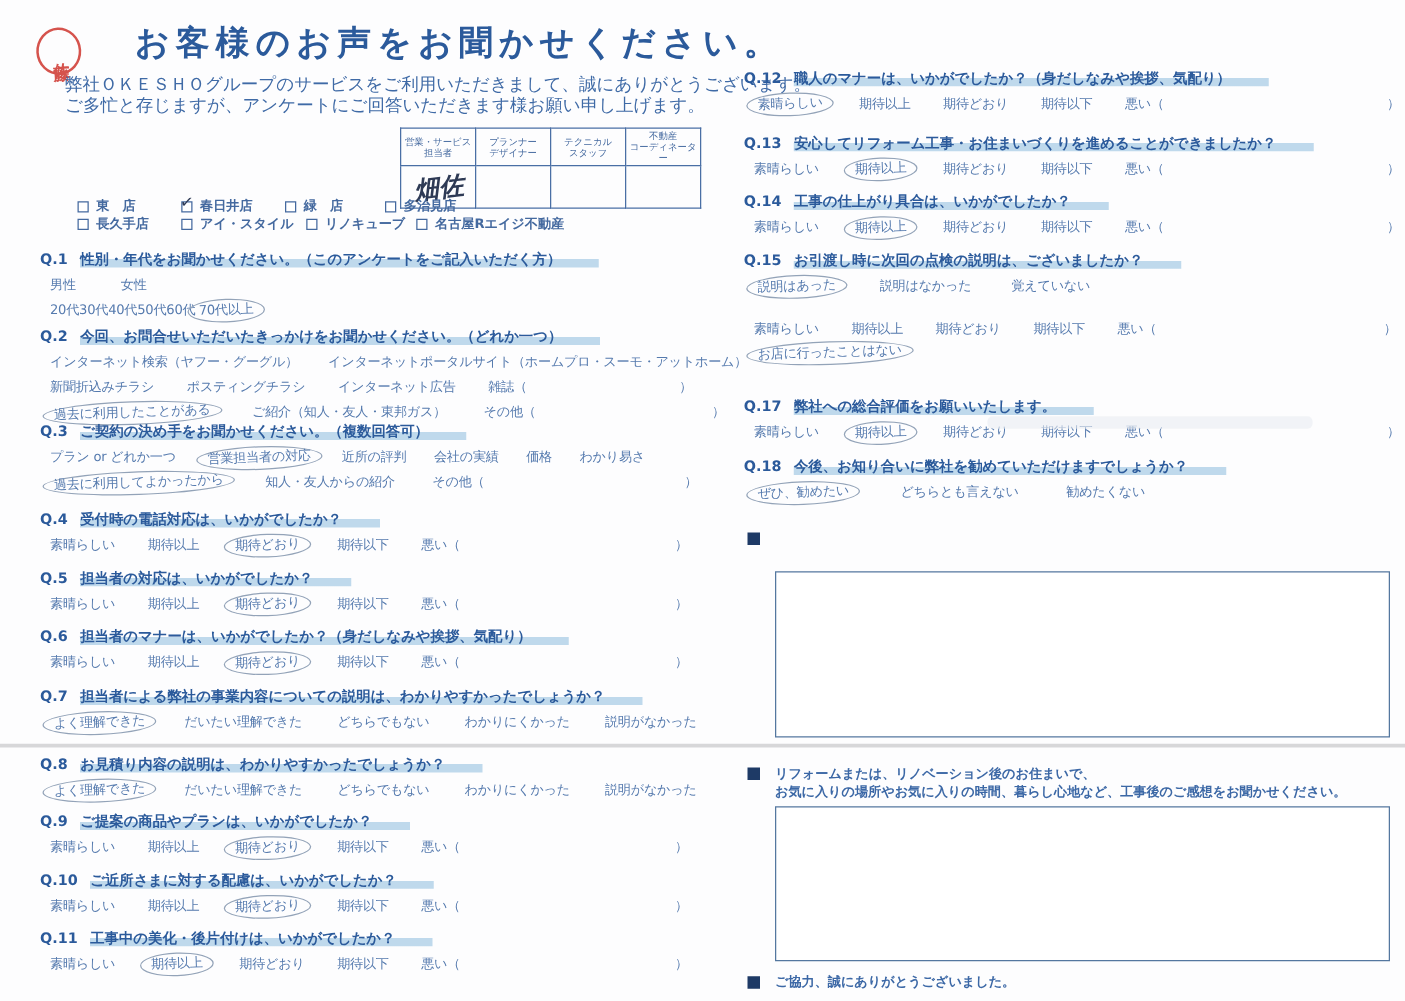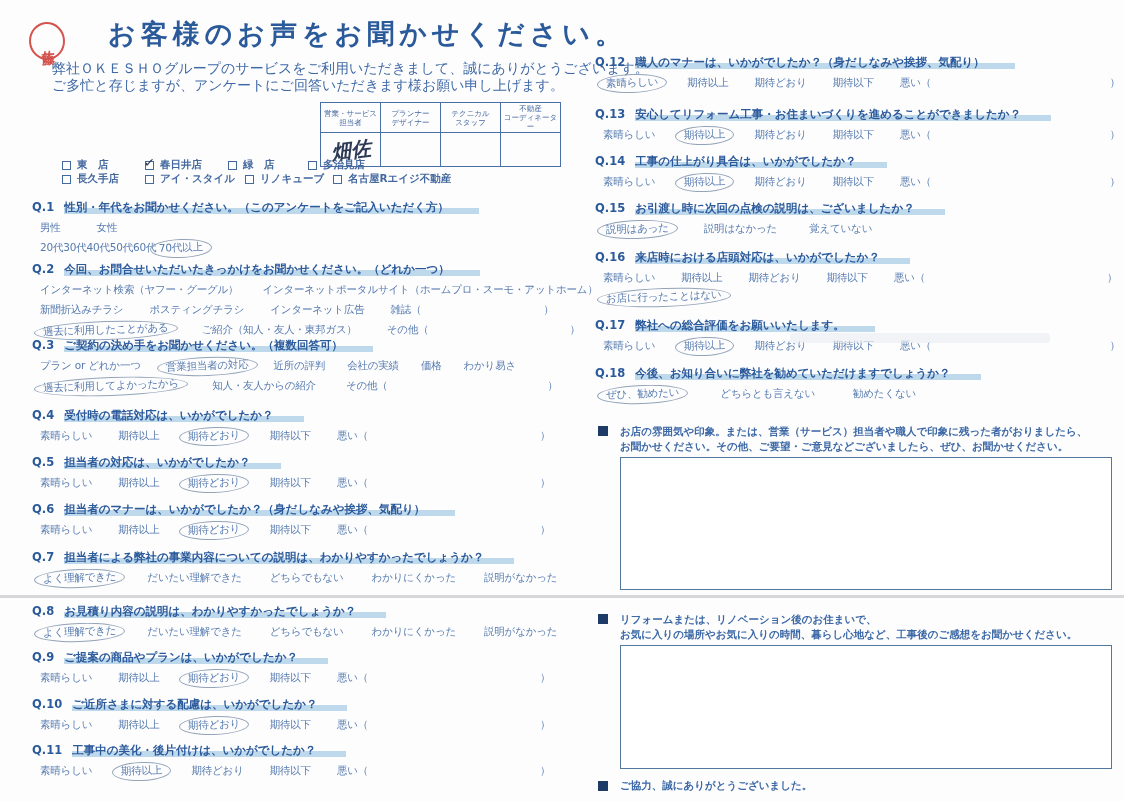--- a/index.html
+++ b/index.html
@@ -341,21 +341,20 @@
     </div>
     <div class="q qr" style="top: 201px;">
       <div class="qtitle"><span class="qid">Q.15</span><span class="qt-text">お引渡し時に次回の点検の説明は、ございましたか？</span></div>
       <div class="opts" style="gap: 32px;">
         <span class="opt circled">説明はあった</span>
         <span class="opt">説明はなかった</span>
         <span class="opt">覚えていない</span>
       </div>
     </div>
     <div class="q qr" style="top: 250px;">
-      <div class="qtitle"><span class="qid">Q.16</span><span class="qt-text">来店時における店頭対応は、いかがでしたか？</span></div>
       <div class="opts" style="gap: 26px;">
         <span class="opt">素晴らしい</span>
         <span class="opt">期待以上</span>
         <span class="opt">期待どおり</span>
         <span class="opt">期待以下</span>
         <span class="opt">悪い（</span>
         <span class="fillsp" style="width: 130px;"></span>
         <span>）</span>
       </div>
       <div class="opts" style="gap: 26px;">
@@ -382,24 +381,20 @@
         <span class="opt">勧めたくない</span>
       </div>
     </div>
   </div>
 
 <div class="page-divider"></div>
 <div class="scan-smudge"></div>
 
 <div class="comment-label" id="comment-label-1">
   <span class="sq"></span>
-  <span class="comment-lines">
-    <div>お店の雰囲気や印象。または、営業（サービス）担当者や職人で印象に残った者がおりましたら、</div>
-    <div>お聞かせください。その他、ご要望・ご意見などございましたら、ぜひ、お聞かせください。</div>
-  </span>
 </div>
 <div class="comment-box" id="comment-box-1"></div>
 
 <div class="comment-label" id="comment-label-2">
   <span class="sq"></span>
   <span class="comment-lines">
     <div>リフォームまたは、リノベーション後のお住まいで、</div>
     <div>お気に入りの場所やお気に入りの時間、暮らし心地など、工事後のご感想をお聞かせください。</div>
   </span>
 </div>

